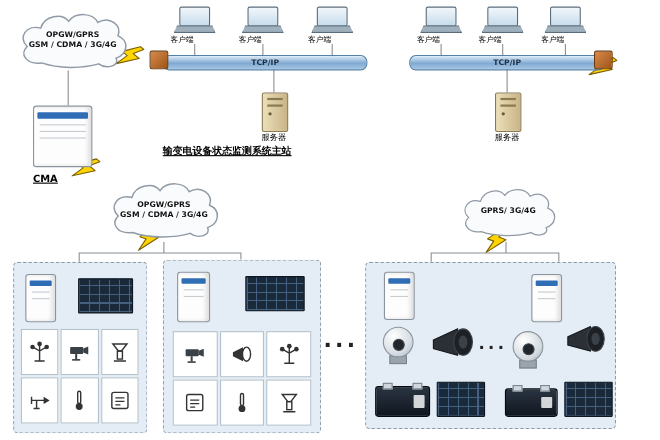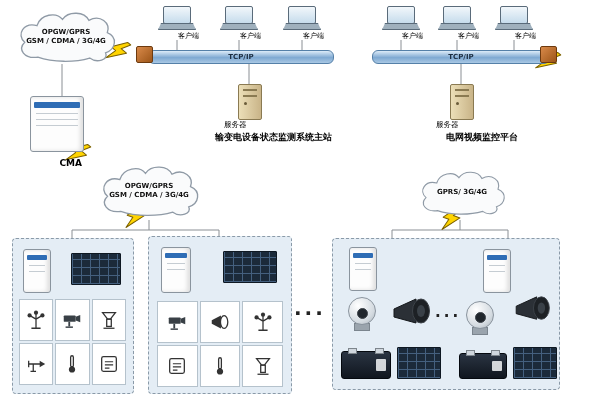--- a/index.html
+++ b/index.html
@@ -16,38 +16,38 @@
               align-items:center;justify-content:center;font-size:7px;font-weight:700;line-height:1.3;
               text-align:center;}
 
   
   .bus{position:absolute;height:12px;border:1px solid #5580a8;border-radius:6px;
        background:linear-gradient(#dcebf8,#7fa9d2 55%,#a9c8e4);}
   .bus-label{position:absolute;left:0;right:0;top:2px;text-align:center;font-size:7px;
              font-weight:600;color:#1c2e42;}
 
   
-  .client{position:absolute;width:44px;text-align:right;}
+  .client{position:absolute;width:44px;text-align:left;}
   .lt-screen{width:26px;height:16px;margin:0 auto;border:1.5px solid #5a6b7a;border-radius:2px;
              background:linear-gradient(#f2f7fb,#c6dcec);}
   .lt-base{width:36px;height:5px;margin:-1px auto 0;background:#9fb0bd;border:1px solid #5a6b7a;
            clip-path:polygon(8% 0,92% 0,100% 100%,0 100%);}
   .client-label{display:block;font-size:7px;margin-top:1px;color:#000;}
 
   
   .connector{position:absolute;width:15px;height:15px;background:linear-gradient(135deg,#d98a4a,#9c5518);
              border:1px solid #6d3a0e;border-radius:2px;}
 
   
   .server{position:absolute;width:22px;height:34px;background:linear-gradient(90deg,#ecdfb8,#c9b488);
           border:1px solid #8a7a52;border-radius:2px;}
   .srv-slot{height:2px;background:#8a7a52;margin:4px 4px 0;}
   .srv-dot{width:3px;height:3px;border-radius:50%;background:#6a5c3a;margin:5px 0 0 5px;}
-  .device-label{position:absolute;font-size:7.5px;text-align:left;color:#000;}
-  .caption{position:absolute;font-size:9px;font-weight:700;text-align:right;color:#000;}
+  .device-label{position:absolute;font-size:7.5px;text-align:center;color:#000;}
+  .caption{position:absolute;font-size:9px;font-weight:700;text-align:left;color:#000;text-decoration:underline;}
 
   
   .cabinet{position:absolute;background:#fdfdfd;border:1px solid #8a949e;border-radius:3px;
            box-shadow:inset -3px 0 4px rgba(0,0,0,.12);}
   .cab-band{height:6px;background:#2f6db5;margin:5px 3px 0;border-radius:1px;}
   .cab-line{height:1px;background:#c5ccd2;margin:5px 5px 0;}
 
   
   .solar{position:absolute;background:
            repeating-linear-gradient(90deg,#44607f 0 1px,transparent 1px 9px),
@@ -191,21 +191,20 @@
   </div>
   <span class="device-label" style="left:224px;top:120px;width:50px">服务器</span>
   <span class="caption" style="left:148px;top:131px;width:184px">输变电设备状态监测系统主站</span>
 
   <div class="server" style="left:450px;top:84px">
     <div class="srv-slot"></div>
       <div class="srv-slot"></div>
       <div class="srv-dot"></div>
   </div>
   <span class="device-label" style="left:436px;top:120px;width:50px">服务器</span>
-  <span class="caption" style="left:402px;top:131px;width:116px">电网视频监控平台</span>
 
   <div class="cabinet" style="left:30px;top:96px;width:52px;height:54px">
     <div class="cab-band"></div>
       <div class="cab-line"></div>
       <div class="cab-line"></div>
       <div class="cab-line"></div>
   </div>
   <span class="caption" style="left:30px;top:158px;width:52px">CMA</span>
 
   <span class="ellipsis" style="left:294px;top:296px;font-size:20px">...</span>

